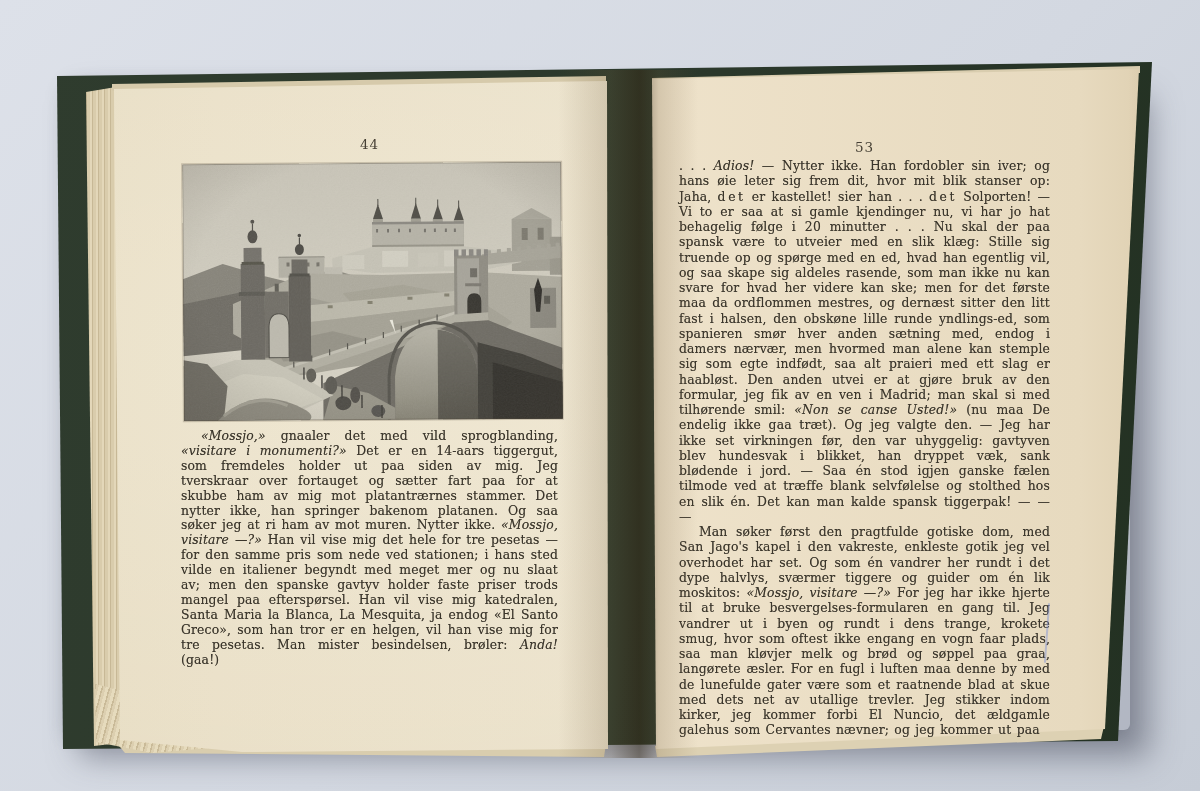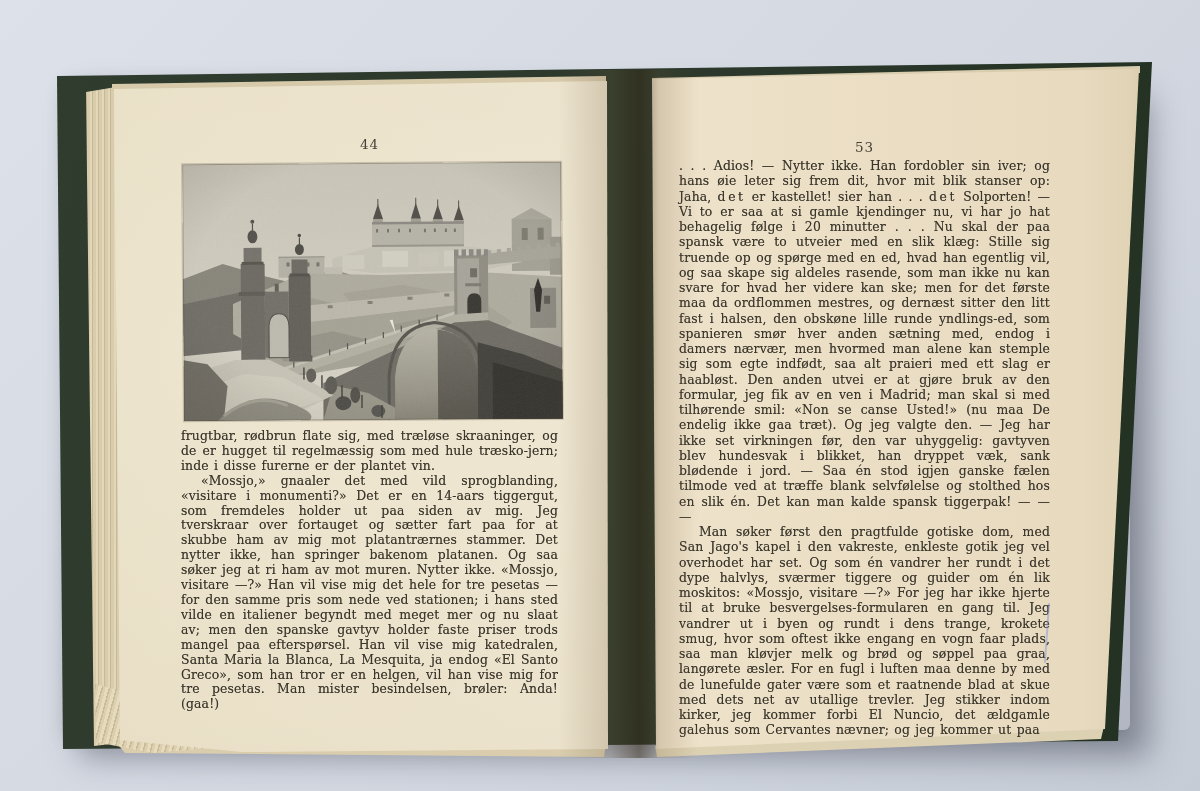--- a/index.html
+++ b/index.html
@@ -49,21 +49,21 @@
   .pagenum.left{left:181px;top:136px;width:377px;}
   .pagenum.right{left:679px;top:139px;width:371px;}
   .photo{position:absolute;left:183px;top:163px;width:379px;height:257px;transform:rotate(-0.4deg);
     box-shadow:0 0 0 1px rgba(90,80,62,.25);}
   .text-block{position:absolute;text-align:justify;font-size:12.4px;color:var(--ink);
     letter-spacing:.15px;word-spacing:1.2px;text-shadow:0 0 .5px rgba(59,54,44,.55);}
   .text-block.left{left:181px;top:429px;width:377px;line-height:14.9px;}
   .text-block.right{left:679px;top:158px;width:371px;line-height:15.25px;}
   .text-block p{margin:0;}
   .text-block p.indent{text-indent:20px;}
-  .it{}
+  .it{font-style:italic;}
   .sp{letter-spacing:2.6px;}
   .pencil-mark{position:absolute;left:1046px;top:603px;width:2px;height:60px;border-radius:2px;
     background:var(--pencil);opacity:.45;transform:rotate(4deg);}
 </style>
 </head>
 <body>
 
 <div class="scene">
   <div class="book-shadow"></div>
   <div class="cover"></div>
@@ -263,21 +263,20 @@
       </g>
 
       <g>
         <rect x="0" y="0" width="380" height="257" filter="url(#grainF)" opacity="0.12"></rect>
         <rect x="0" y="0" width="380" height="257" fill="url(#gVig)"></rect>
         <rect x="0.5" y="0.5" width="379" height="256" fill="none" stroke="rgba(80,72,58,0.35)"></rect>
       </g>
     </svg>
 
     <div class="text-block left">
-        <p><span>frugtbar, rødbrun flate sig, med træløse skraaninger, og de er hugget til regelmæssig som med hule træsko-jern; inde i disse furerne er der plantet vin.</span></p>
         <p class="indent"><span class="it">«Mossjo,»</span><span> gnaaler det med vild sprogblanding, </span><span class="it">«visitare i monumenti?»</span><span> Det er en 14-aars tiggergut, som fremdeles holder ut paa siden av mig. Jeg tverskraar over fortauget og sætter fart paa for at skubbe ham av mig mot platantrærnes stammer. Det nytter ikke, han springer bakenom platanen. Og saa søker jeg at ri ham av mot muren. Nytter ikke. </span><span class="it">«Mossjo, visitare —?»</span><span> Han vil vise mig det hele for tre pesetas — for den samme pris som nede ved stationen; i hans sted vilde en italiener begyndt med meget mer og nu slaat av; men den spanske gavtyv holder faste priser trods mangel paa efterspørsel. Han vil vise mig katedralen, Santa Maria la Blanca, La Mesquita, ja endog «El Santo Greco», som han tror er en helgen, vil han vise mig for tre pesetas. Man mister besindelsen, brøler: </span><span class="it">Anda!</span><span> (gaa!)</span></p>
       </div>
   </div>
 
   <div class="content">
     <div class="pagenum right">53</div>
     <div class="text-block right">
         <p><span>. . . </span><span class="it">Adios!</span><span> — Nytter ikke. Han fordobler sin iver; og hans øie leter sig frem dit, hvor mit blik stanser op: Jaha, </span><span class="sp">det</span><span> er kastellet! sier han . . . </span><span class="sp">det</span><span> Solporten! — Vi to er saa at si gamle kjendinger nu, vi har jo hat behagelig følge i 20 minutter . . . Nu skal der paa spansk være to utveier med en slik klæg: Stille sig truende op og spørge med en ed, hvad han egentlig vil, og saa skape sig aldeles rasende, som man ikke nu kan svare for hvad her videre kan ske; men for det første maa da ordflommen mestres, og dernæst sitter den litt fast i halsen, den obskøne lille runde yndlings-ed, som spanieren smør hver anden sætning med, endog i damers nærvær, men hvormed man alene kan stemple sig som egte indfødt, saa alt praieri med ett slag er haabløst. Den anden utvei er at gjøre bruk av den formular, jeg fik av en ven i Madrid; man skal si med tilhørende smil: </span><span class="it">«Non se canse Usted!»</span><span> (nu maa De endelig ikke gaa træt). Og jeg valgte den. — Jeg har ikke set virkningen før, den var uhyggelig: gavtyven blev hundesvak i blikket, han dryppet væk, sank blødende i jord. — Saa én stod igjen ganske fælen tilmode ved at træffe blank selvfølelse og stolthed hos en slik én. Det kan man kalde spansk tiggerpak! — — —</span></p>
         <p class="indent"><span>Man søker først den pragtfulde gotiske dom, med San Jago's kapel i den vakreste, enkleste gotik jeg vel overhodet har set. Og som én vandrer her rundt i det dype halvlys, sværmer tiggere og guider om én lik moskitos: </span><span class="it">«Mossjo, visitare —?»</span><span> For jeg har ikke hjerte til at bruke besvergelses-formularen en gang til. Jeg vandrer ut i byen og rundt i dens trange, krokete smug, hvor som oftest ikke engang en vogn faar plads, saa man kløvjer melk og brød og søppel paa graa, langørete æsler. For en fugl i luften maa denne by med de lunefulde gater være som et raatnende blad at skue med dets net av utallige trevler. Jeg stikker indom kirker, jeg kommer forbi El Nuncio, det ældgamle galehus som Cervantes nævner; og jeg kommer ut paa</span></p>
       </div>

